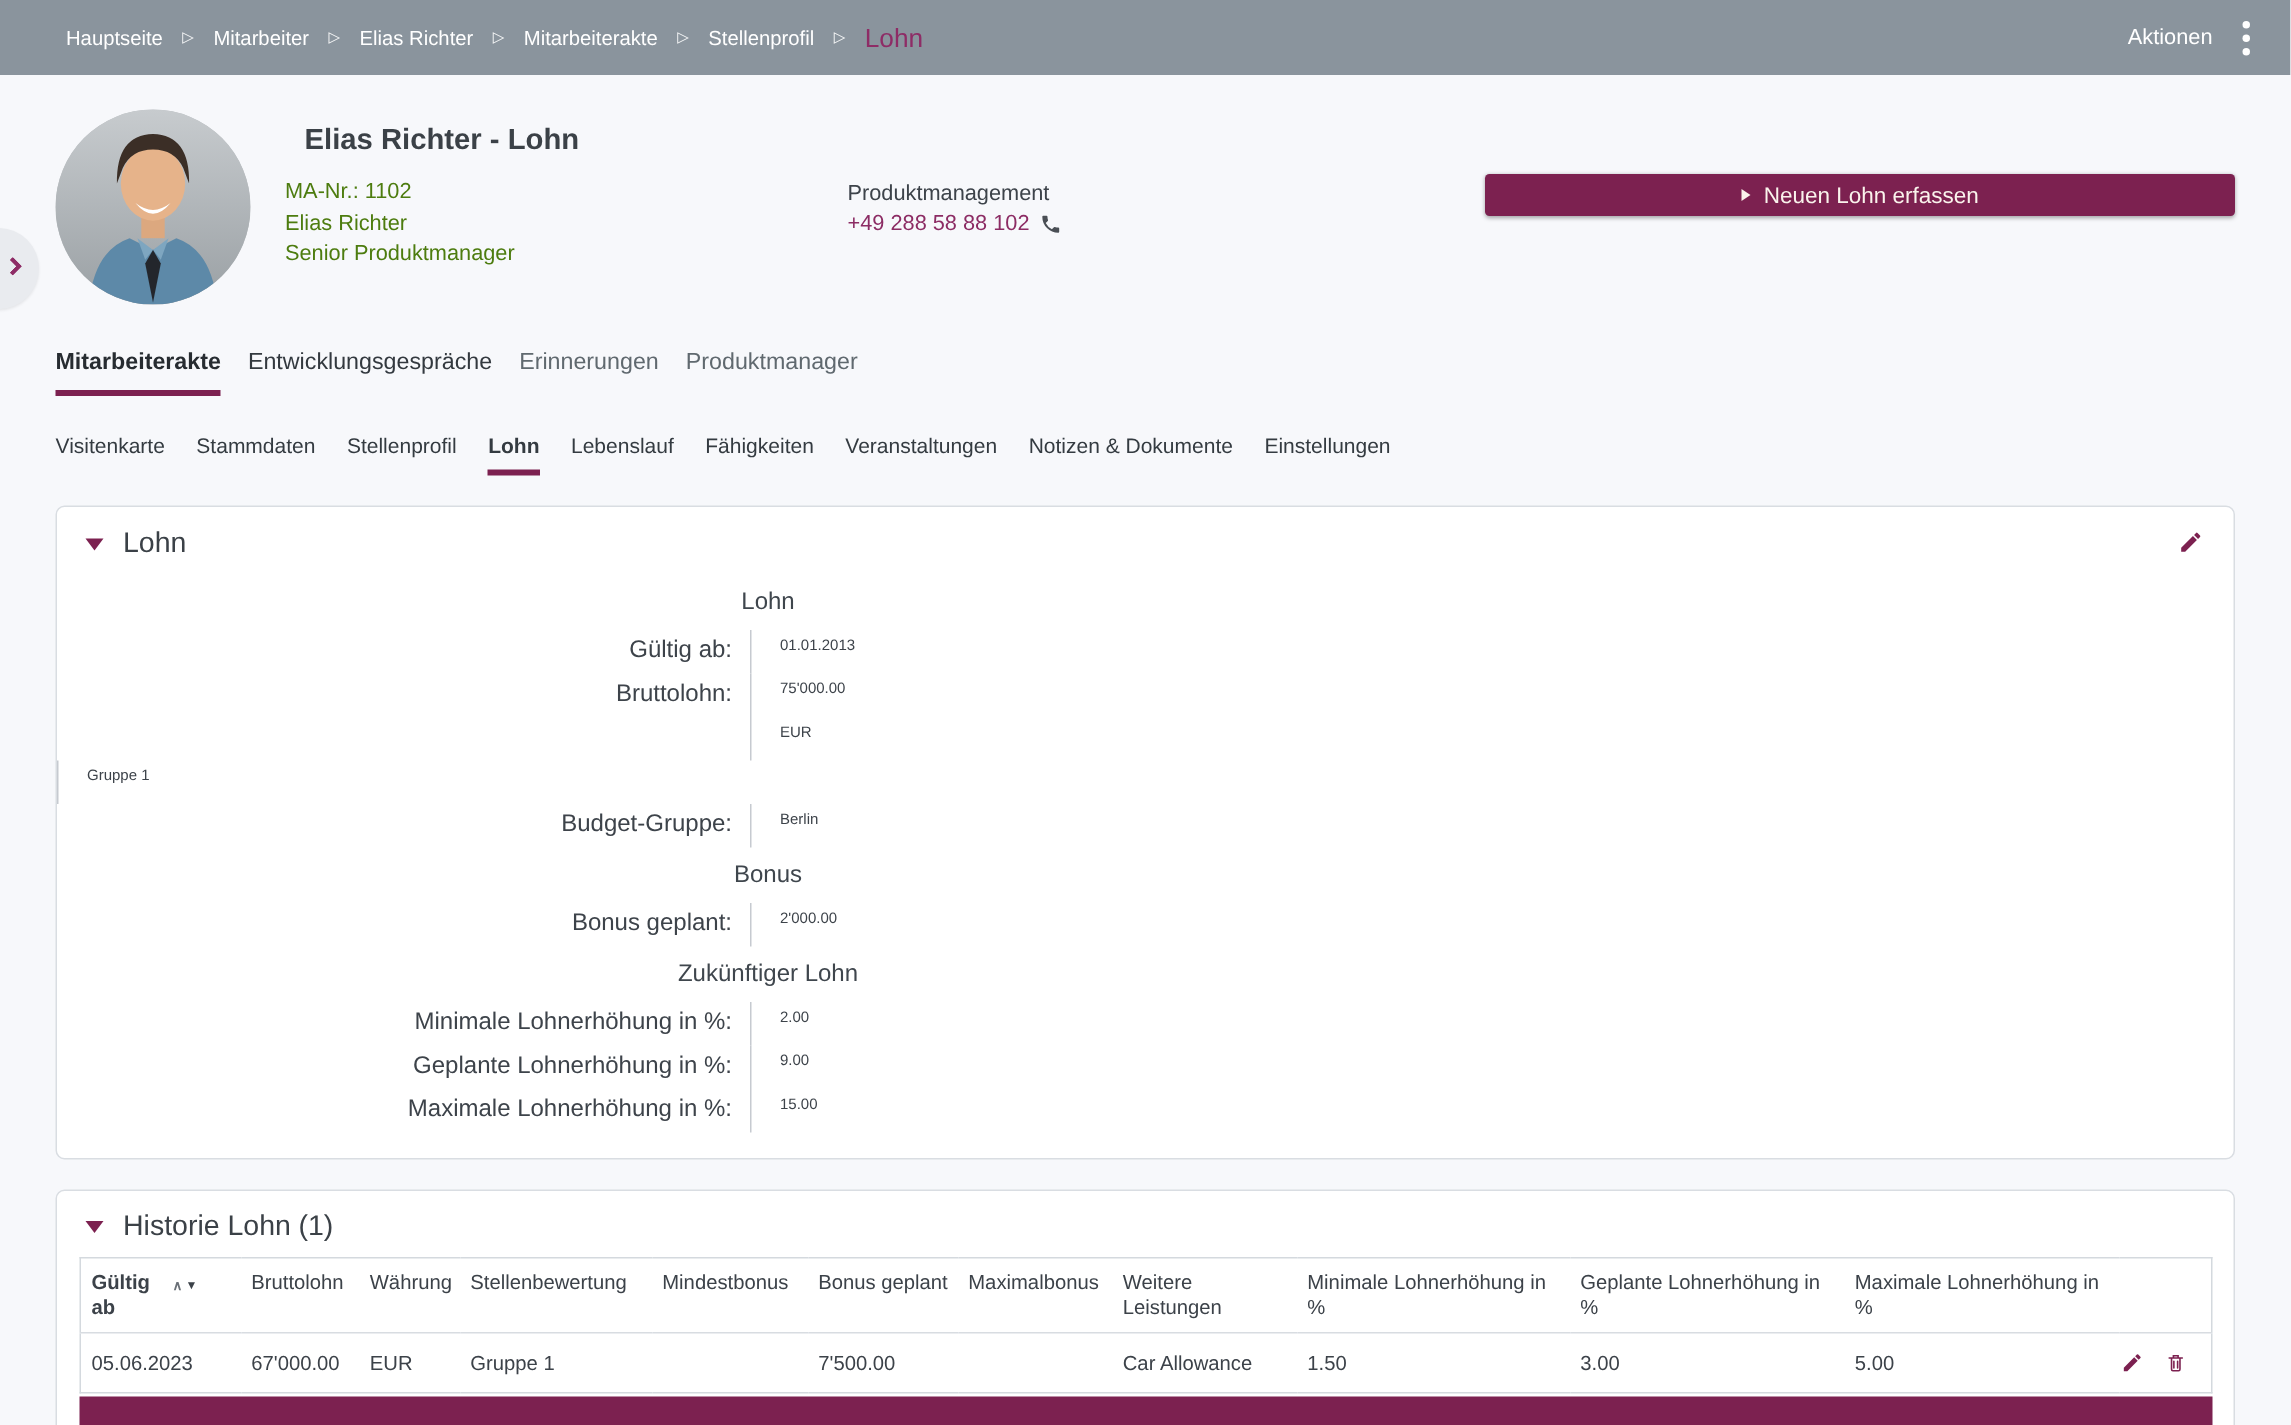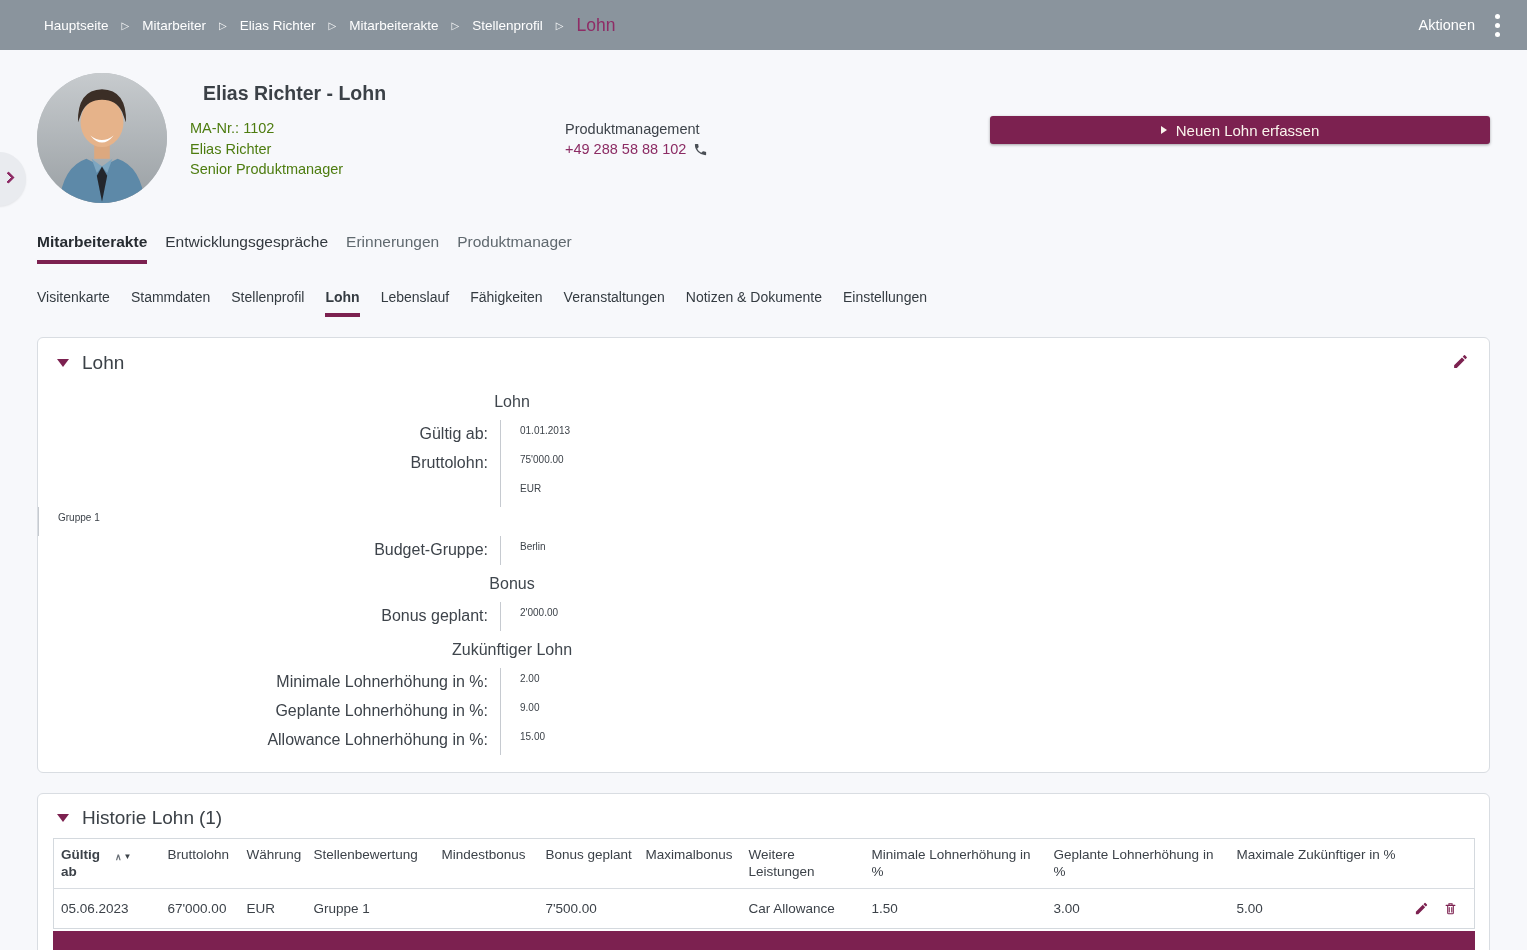--- a/index.html
+++ b/index.html
@@ -256,21 +256,21 @@
       <div class="form-rows">
         <div class="frow">
           <div class="flabel">Minimale Lohnerhöhung in %:</div>
           <div class="fvalue">2.00</div>
         </div>
         <div class="frow">
           <div class="flabel">Geplante Lohnerhöhung in %:</div>
           <div class="fvalue">9.00</div>
         </div>
         <div class="frow">
-          <div class="flabel">Allowance Lohnerhöhung in %:</div>
+          <div class="flabel">Maximale Lohnerhöhung in %:</div>
           <div class="fvalue">15.00</div>
         </div>
       </div>
     </div>
 
   </div>
 </section>
 
 <section class="panel history">
   <div class="panel-header">
@@ -307,21 +307,21 @@
           </th>
           <th>Bruttolohn</th>
           <th>Währung</th>
           <th>Stellenbewertung</th>
           <th>Mindestbonus</th>
           <th>Bonus geplant</th>
           <th>Maximalbonus</th>
           <th>Weitere Leistungen</th>
           <th>Minimale Lohnerhöhung in %</th>
           <th>Geplante Lohnerhöhung in %</th>
-          <th>Maximale Zukünftiger in %</th>
+          <th>Maximale Lohnerhöhung in %</th>
           <th></th>
         </tr>
       </thead>
       <tbody>
         <tr>
           <td>05.06.2023</td>
           <td>67'000.00</td>
           <td>EUR</td>
           <td>Gruppe 1</td>
           <td></td>

